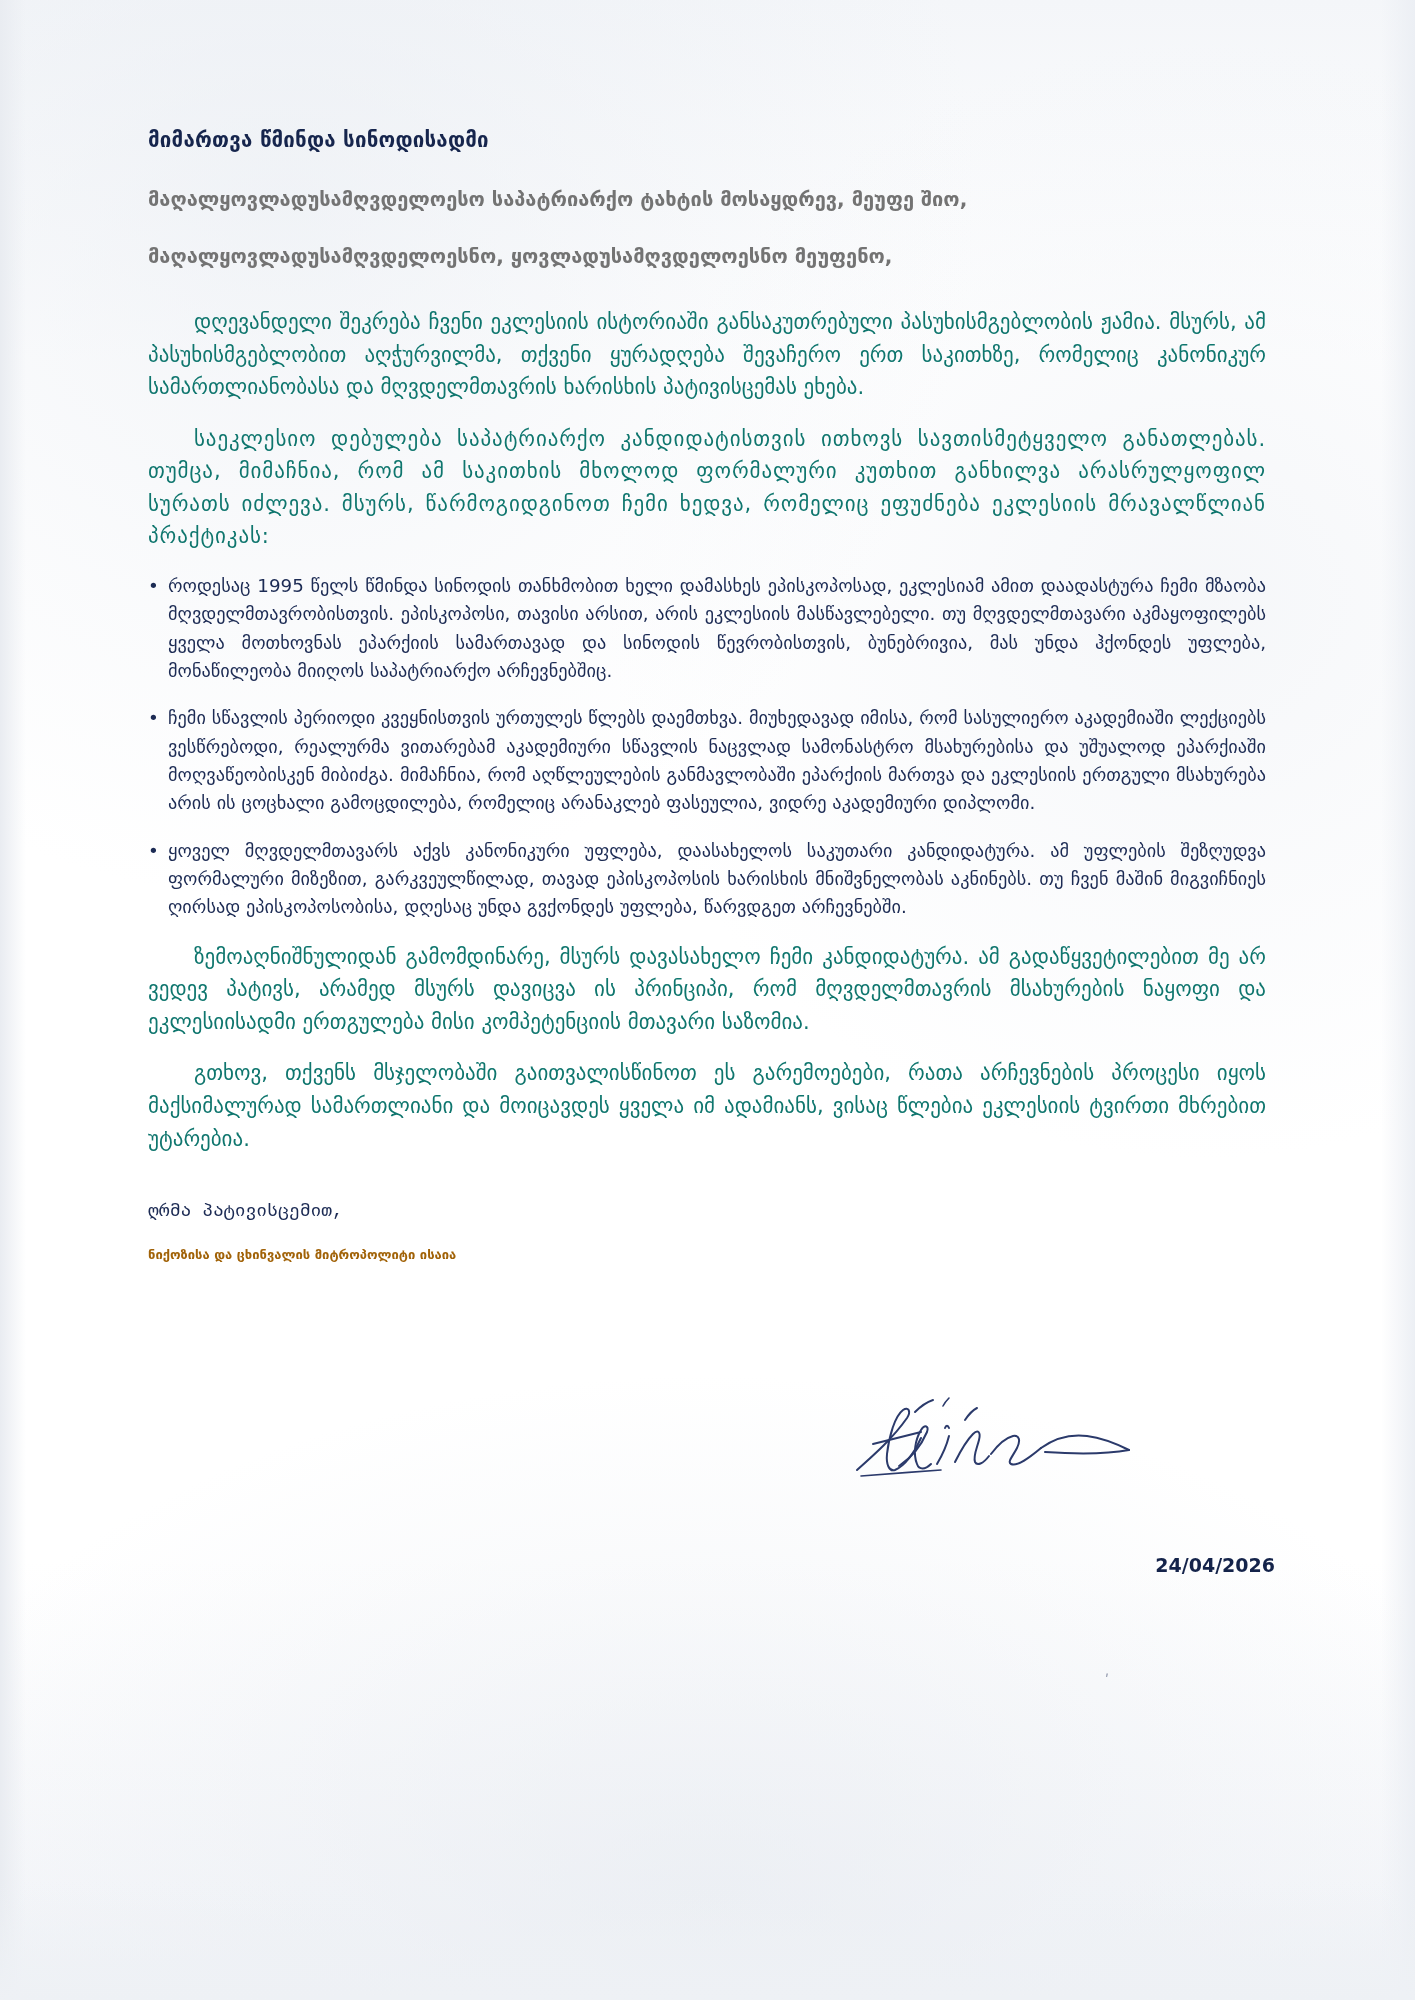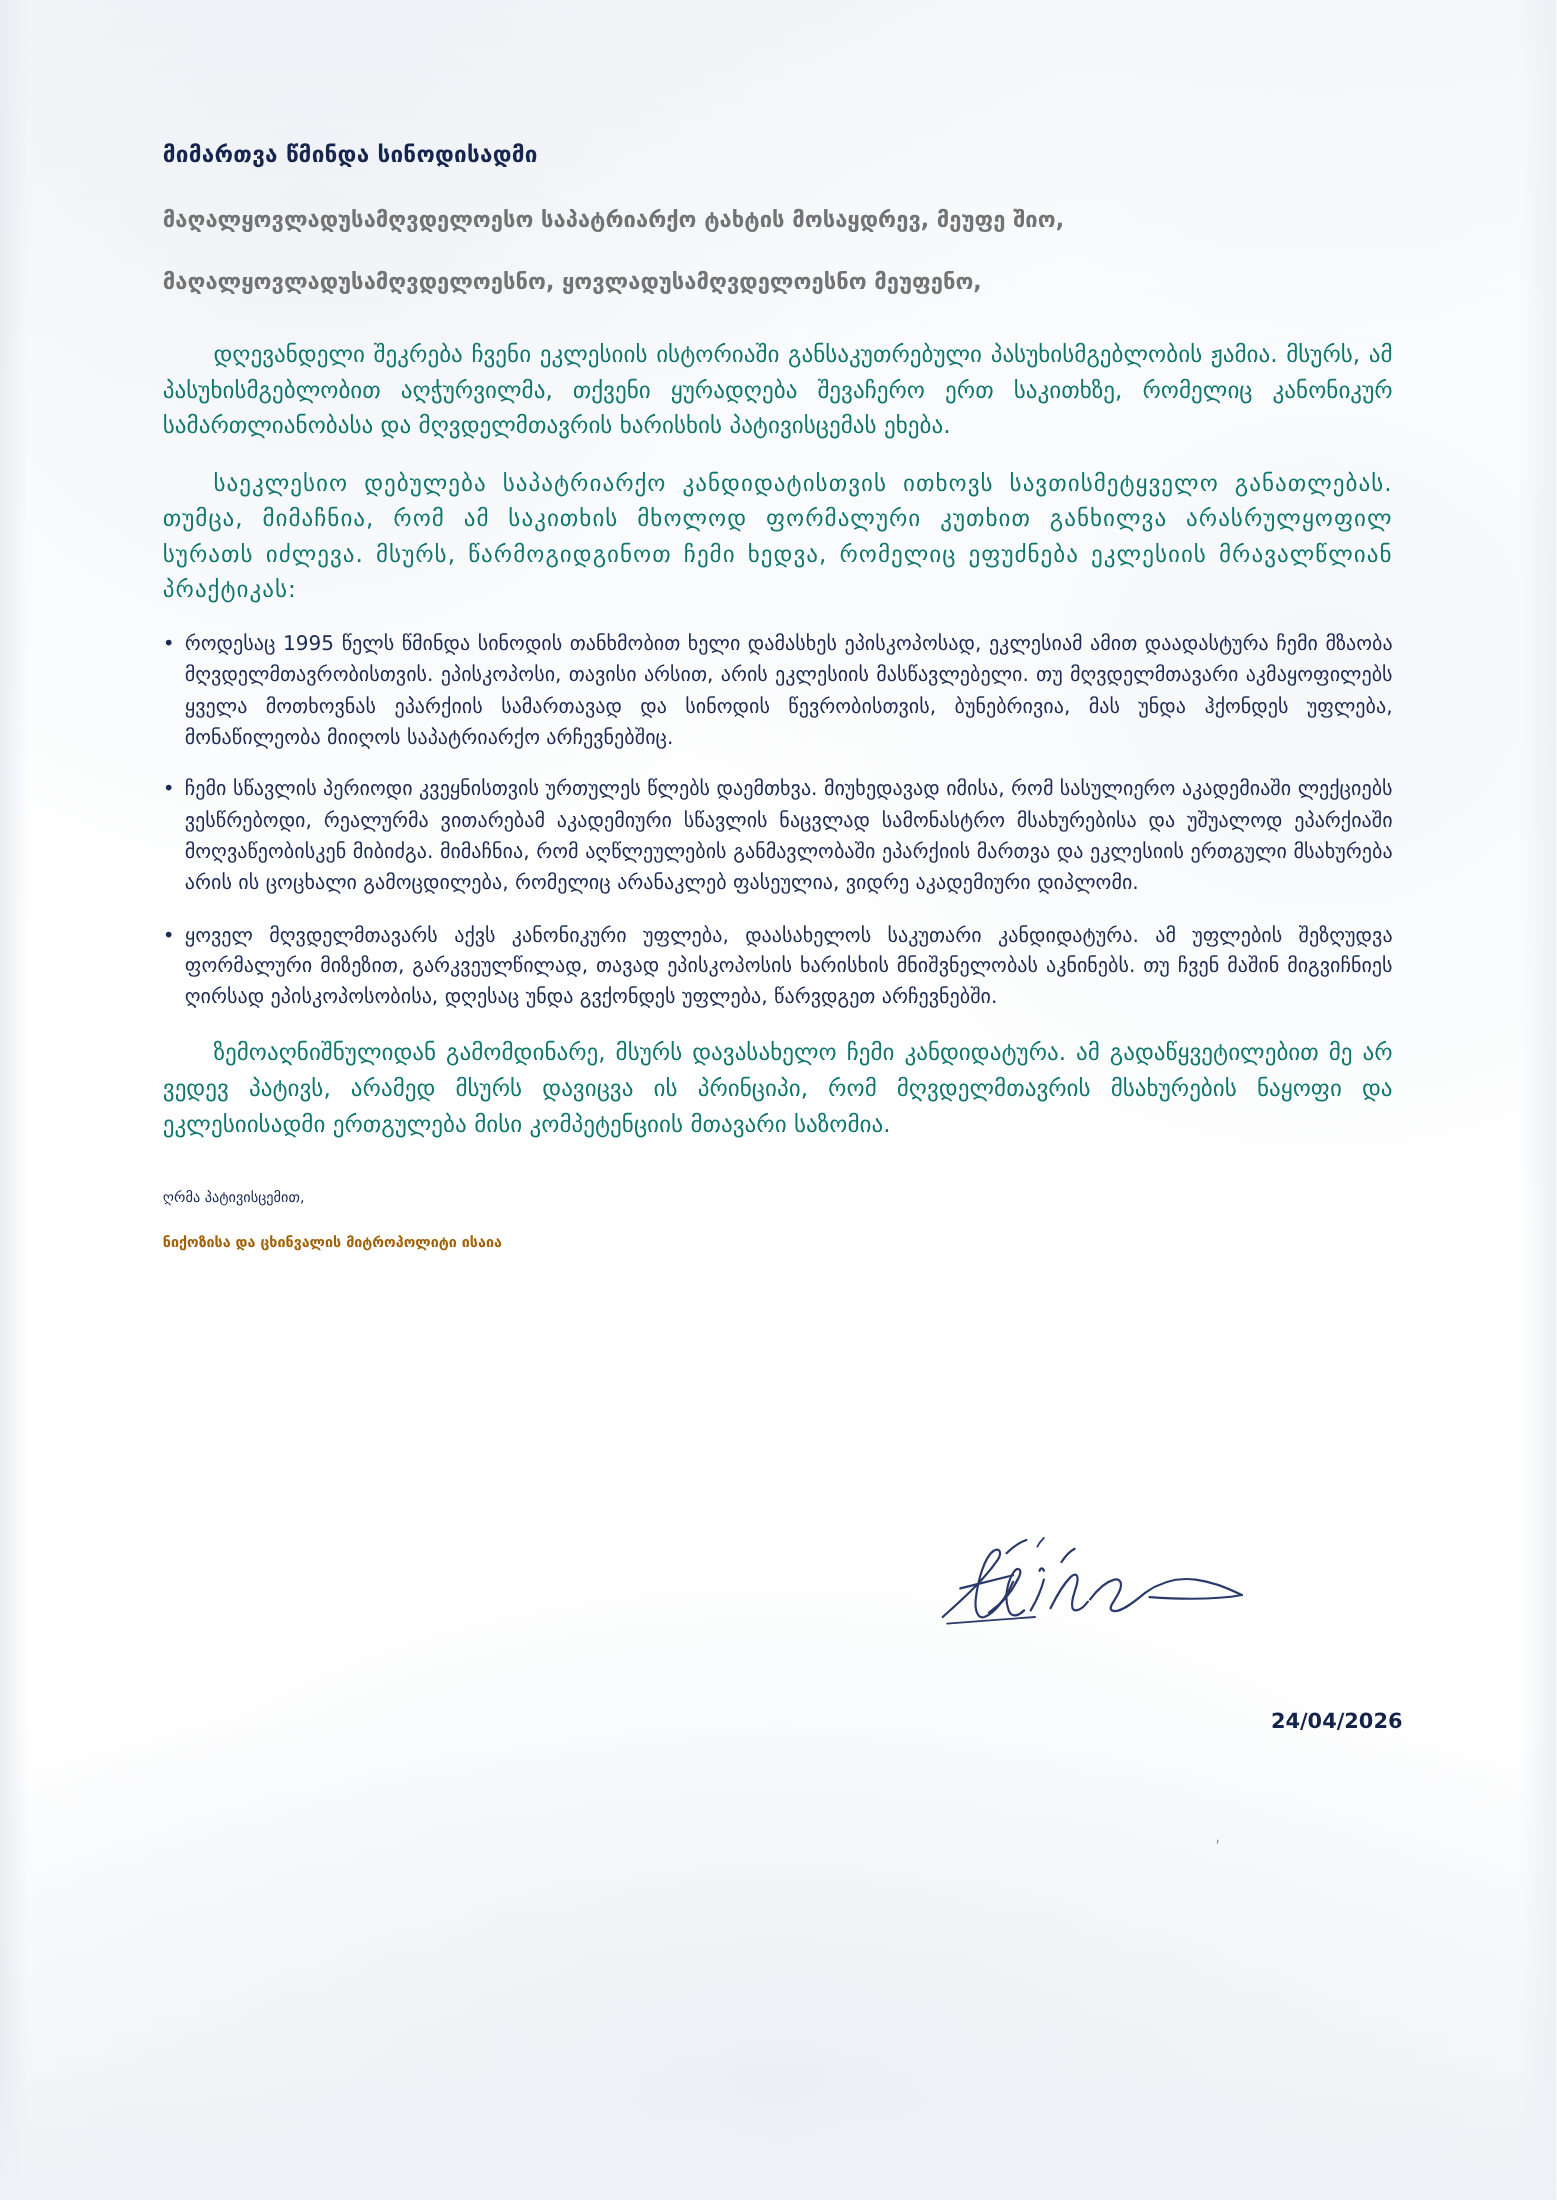--- a/index.html
+++ b/index.html
@@ -103,23 +103,24 @@
   p.bullet .dot {
     position: absolute;
     left: 0;
     top: 0;
   }
 
   .closing {
     margin-top: 44px;
   }
   .closing .line1 {
-    font-size: 13px;
+    font-size: 18px;
     color: #1c2b54;
     margin-bottom: 26px;
+    font-family: Liberation Mono, monospace;
   }
   .closing .line2 {
     font-weight: bold;
     font-size: 13px;
     color: #a16207;
   }
 
   .signature-wrap {
     position: absolute;
     left: 845px;
@@ -179,20 +180,21 @@
       <span>ჩემი სწავლის პერიოდი კვეყნისთვის ურთულეს წლებს დაემთხვა. მიუხედავად იმისა, რომ სასულიერო აკადემიაში ლექციებს ვესწრებოდი, რეალურმა ვითარებამ აკადემიური სწავლის ნაცვლად სამონასტრო მსახურებისა და უშუალოდ ეპარქიაში მოღვაწეობისკენ მიბიძგა. მიმაჩნია, რომ აღწლეულების განმავლობაში ეპარქიის მართვა და ეკლესიის ერთგული მსახურება არის ის ცოცხალი გამოცდილება, რომელიც არანაკლებ ფასეულია, ვიდრე აკადემიური დიპლომი.</span>
     </p>
 
     <p class="bullet">
       <span class="dot">•</span>
       <span>ყოველ მღვდელმთავარს აქვს კანონიკური უფლება, დაასახელოს საკუთარი კანდიდატურა. ამ უფლების შეზღუდვა ფორმალური მიზეზით, გარკვეულწილად, თავად ეპისკოპოსის ხარისხის მნიშვნელობას აკნინებს. თუ ჩვენ მაშინ მიგვიჩნიეს ღირსად ეპისკოპოსობისა, დღესაც უნდა გვქონდეს უფლება, წარვდგეთ არჩევნებში.</span>
     </p>
 
     <p class="body-par indent">ზემოაღნიშნულიდან გამომდინარე, მსურს დავასახელო ჩემი კანდიდატურა. ამ გადაწყვეტილებით მე არ ვედევ პატივს, არამედ მსურს დავიცვა ის პრინციპი, რომ მღვდელმთავრის მსახურების ნაყოფი და ეკლესიისადმი ერთგულება მისი კომპეტენციის მთავარი საზომია.</p>
 
+    <p class="body-par indent">გთხოვ, თქვენს მსჯელობაში გაითვალისწინოთ ეს გარემოებები, რათა არჩევნების პროცესი იყოს მაქსიმალურად სამართლიანი და მოიცავდეს ყველა იმ ადამიანს, ვისაც წლებია ეკლესიის ტვირთი მხრებით უტარებია.</p>
 
     <div class="closing">
       <div class="line1">ღრმა პატივისცემით,</div>
       <div class="line2">ნიქოზისა და ცხინვალის მიტროპოლიტი ისაია</div>
     </div>
   </div>
 
   <div class="signature-wrap">
     <svg width="300" height="110" viewBox="0 0 300 110" fill="none" xmlns="http://www.w3.org/2000/svg">
       <g stroke="#2b3a6b" stroke-width="2" stroke-linecap="round" fill="none">

